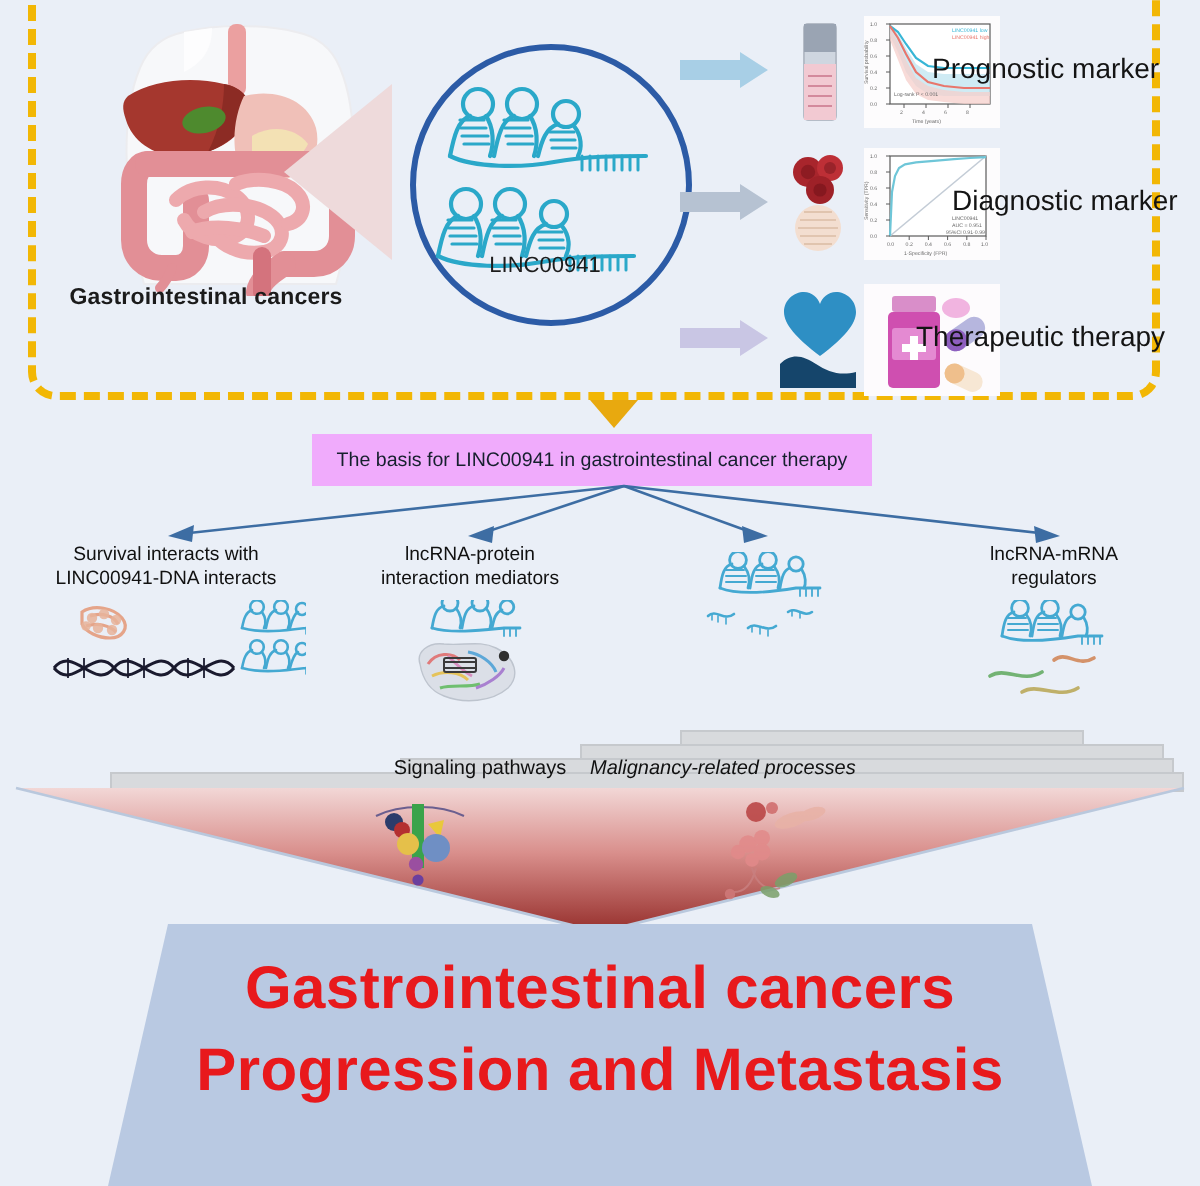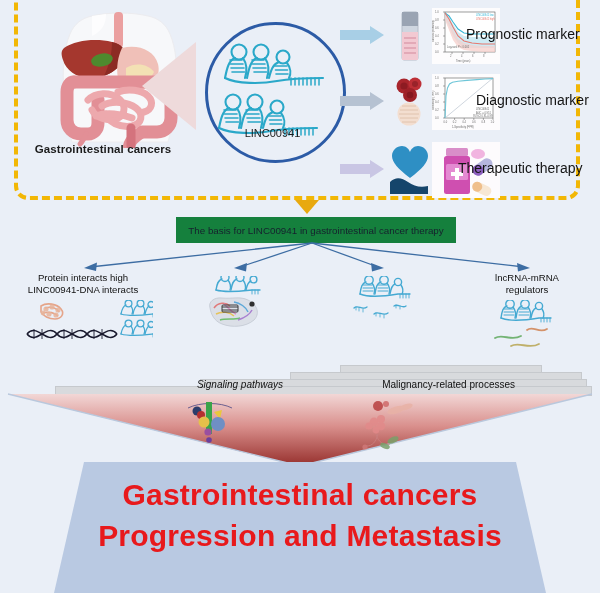--- a/index.html
+++ b/index.html
@@ -55,22 +55,22 @@
     left:14px;top:-250px;width:566px;height:450px;
     border:4px dashed #f2b705;border-radius:14px;
     box-sizing:border-box;
   }
 
   
   #yellow-tri{left:295px;top:200px;width:24px;height:14px;}
 
   
   #basis-box{
-    left:176px;top:217px;width:280px;height:26px;
-    background:#15803d;
+    left:156px;top:217px;width:280px;height:26px;
+    background:#f0abfc;
     display:flex;align-items:center;justify-content:center;
   }
   #basis-text{font-size:9.8px;color:#16202e;white-space:nowrap;}
 
   
   #branches{left:0;top:240px;width:600px;height:40px;}
 
   
   .mech{width:150px;top:272px;}
   .mech .mtext{font-size:9.6px;line-height:12px;text-align:center;color:#111;}
@@ -80,23 +80,23 @@
   
   .slab{background:#d8dadd;border:1px solid #c6c9cd;height:8px;}
   #slab0{left:340px;top:365px;width:200px;}
   #slab1{left:290px;top:372px;width:290px;}
   #slab2{left:200px;top:379px;width:385px;}
   #slab3{left:55px;top:386px;width:535px;}
 
   
   #funnel{left:0;top:390px;width:600px;height:80px;}
   #sig-label{left:150px;top:379px;width:180px;text-align:center;
+             font-size:10px;color:#111;}
+  #mal-label{left:295px;top:379px;width:220px;text-align:left;
              font-size:10px;color:#111;font-style:italic;}
-  #mal-label{left:295px;top:379px;width:220px;text-align:right;
-             font-size:10px;color:#111;}
 
   
   #banner{left:0;top:462px;width:600px;height:131px;}
   #banner-title{
     left:0;top:474px;width:600px;text-align:center;
     font-size:30px;font-weight:bold;color:#e8191c;
     line-height:41px;letter-spacing:.2px;
   }
   #banner-reflect{
     left:0;top:474px;width:600px;text-align:center;
@@ -438,21 +438,21 @@
         <polygon points="84,28 97,22.5 96,31"></polygon>
         <polygon points="234,28 247,23 246,31.5"></polygon>
         <polygon points="384,28 371,23 372,31.5"></polygon>
         <polygon points="530,28 517,23 518,31.5"></polygon>
       </g>
     </svg>
   </div>
 
   <div class="abs mech" id="mech0">
     <div class="mtext">
-      <div>Protein interacts high</div>
+      <div>Survival interacts with</div>
       <div>LINC00941-DNA interacts</div>
     </div>
     <div class="mart ctr">
       <svg width="140" height="52" viewBox="0 0 140 52">
 
         <g fill="none" stroke="#e5a489" stroke-width="1.6">
           <path d="M28 6 C34 2 44 4 48 9 C52 14 48 19 42 19 C36 19 30 16 28 12 Z"></path>
           <path d="M32 8 C38 6 44 8 46 12"></path>
           <path d="M30 13 C36 11 42 13 45 16"></path>
         </g>
@@ -510,20 +510,24 @@
                 <path d="M37 12 L37 15"></path>
               <path d="M40 12 L40 15"></path>
               </g>
           </g>
         </g>
       </svg>
     </div>
   </div>
 
   <div class="abs mech" id="mech1">
+    <div class="mtext">
+      <div>lncRNA-protein</div>
+      <div>interaction mediators</div>
+    </div>
     <div class="mart ctr">
       <svg width="90" height="52" viewBox="0 0 90 52">
         <g fill="none" stroke="#44a9d2" stroke-width="1.4" stroke-linecap="round" transform="translate(24,0)">
           <path d="M2 14 C3 8 4 4 8 3"></path>
             <circle cx="11" cy="1.5" r="4"></circle>
           <path d="M14 4 C17 8 17 11 16 14"></path>
           <path d="M17 14 C18 8 19 4 23 3"></path>
             <circle cx="26" cy="1.5" r="4"></circle>
           <path d="M29 4 C32 8 32 11 31 14"></path>
           <path d="M32 14 C33 9 34 6 37 5"></path>

